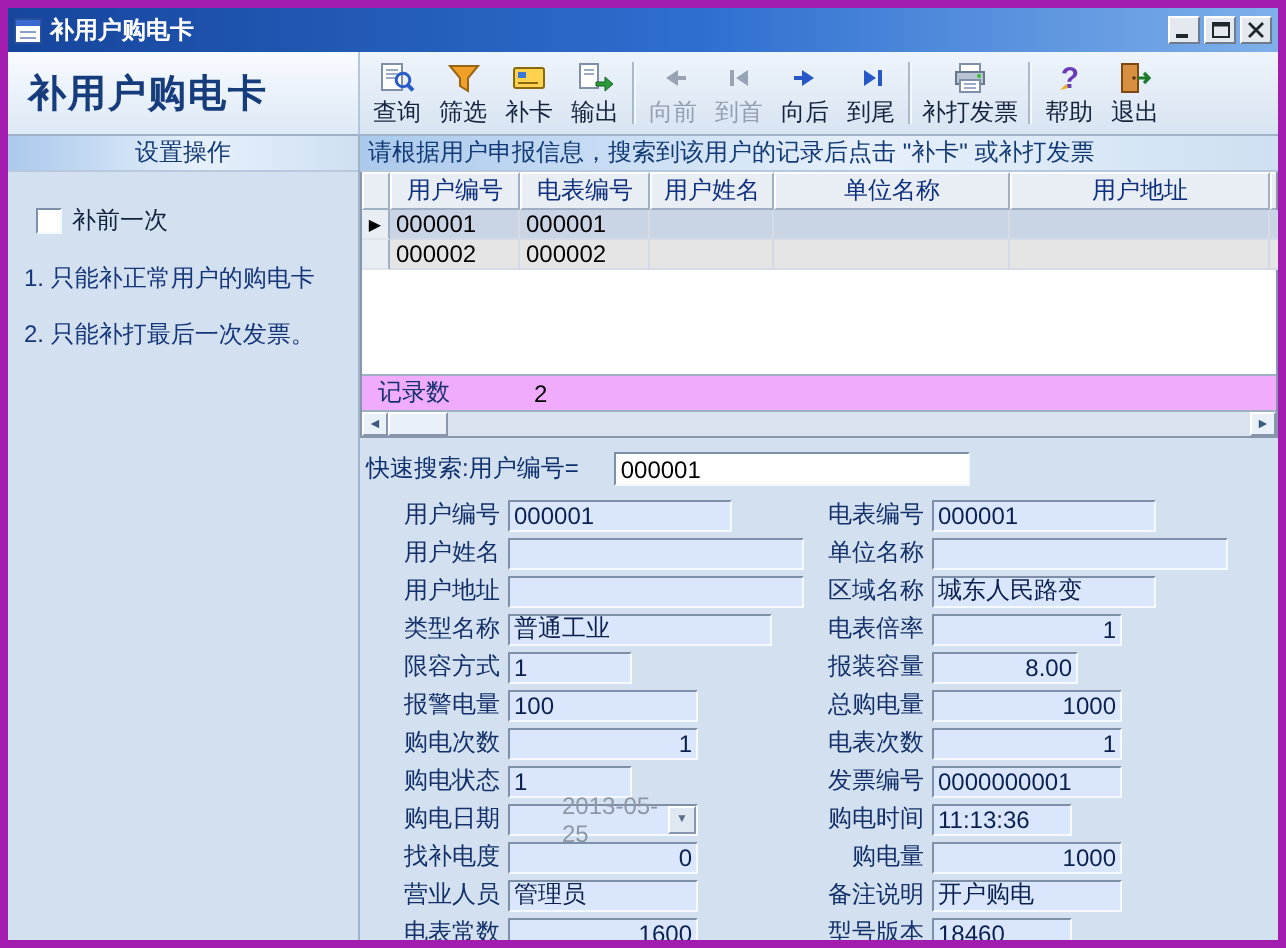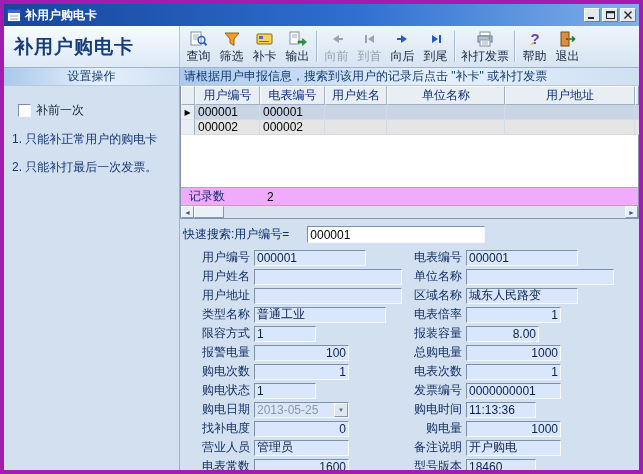--- a/index.html
+++ b/index.html
@@ -86,21 +86,21 @@
   .fcol-left { left:8px; }
   .fcol-right { left:234px; }
   .f-row { height:19px; display:flex; align-items:center; }
   .f-label { flex:0 0 62px; text-align:right; margin-right:4px; color:#13306a; white-space:nowrap; }
   .fcol-right .f-label { flex:0 0 48px; }
   .f-input { height:16px; background:#d9e6fb; border:1px solid;
              border-color:#7e90a8 #f6faff #f6faff #7e90a8; font-size:12px; padding:0 2px;
              color:#0b2050; font-family:inherit; }
   .f-select { height:16px; background:#d9e6fb; border:1px solid;
               border-color:#7e90a8 #f6faff #f6faff #7e90a8; display:flex; align-items:stretch; }
-  .f-selval { flex:1; color:#8d97a6; padding:0 2px; display:flex; align-items:center; }
+  .f-selval { flex:1; color:#8d97a6; padding:0 2px; display:flex; align-items:center;margin-left:24px; }
   .f-arrow { flex:0 0 14px; background:#dfe7f1; border:1px solid;
              border-color:#ffffff #8796ad #8796ad #ffffff; font-size:6px; color:#5a6f8c;
              display:flex; align-items:center; justify-content:center; }
 </style>
 </head>
 <body>
 
 <div class="window">
 
   <div class="titlebar">
@@ -348,21 +348,21 @@
             <div class="f-row">
               <span class="f-label">类型名称</span>
               <input class="f-input" value="普通工业" style="width: 132px;">
             </div>
             <div class="f-row">
               <span class="f-label">限容方式</span>
               <input class="f-input" value="1" style="width: 62px;">
             </div>
             <div class="f-row">
               <span class="f-label">报警电量</span>
-              <input class="f-input" value="100" style="width: 95px; text-align: right;">
+              <input class="f-input" value="100" style="width: 95px; text-align: left;">
             </div>
             <div class="f-row">
               <span class="f-label">购电次数</span>
               <input class="f-input" value="1" style="width: 95px; text-align: right;">
             </div>
             <div class="f-row">
               <span class="f-label">购电状态</span>
               <input class="f-input" value="1" style="width: 62px;">
             </div>
             <div class="f-row">

